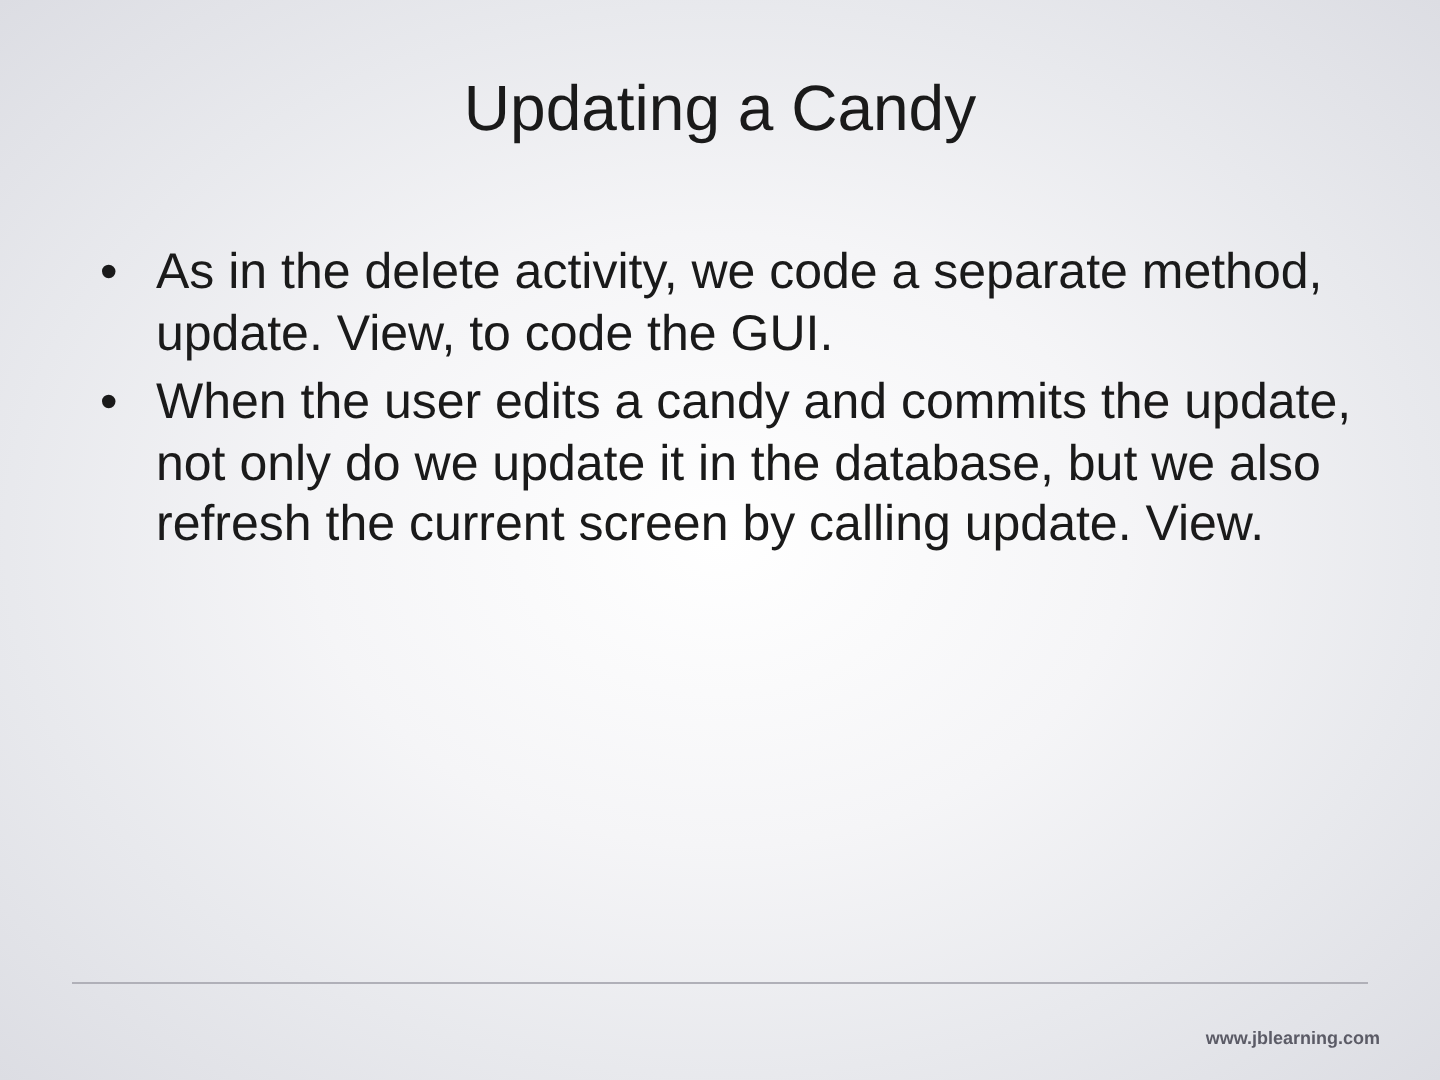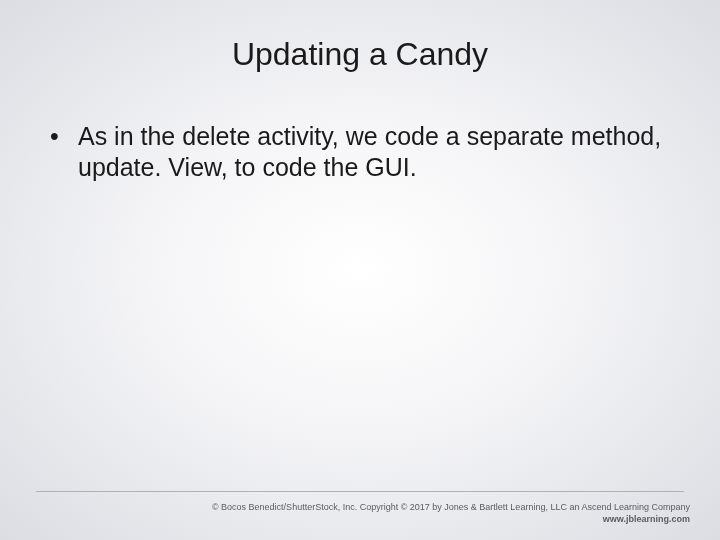--- a/index.html
+++ b/index.html
@@ -78,20 +78,20 @@
     }
   </style>
 </head>
 <body>
 
 <div class="slide">
   <h1 class="title">Updating a Candy</h1>
   <div class="content">
     <ul>
       <li>As in the delete activity, we code a separate method, update. View, to code the GUI.</li>
+      <li>When the user edits a candy and commits the update, not only do we update it in the database, but we also refresh the current screen by calling update. View.</li>
     </ul>
   </div>
   <div class="divider"></div>
   <div class="footer">
-    <span class="footer-line1">© Bocos Benedict/ShutterStock, Inc. Copyright © 2017 by Jones &amp; Bartlett Learning, LLC an Ascend Learning Company</span>
     <span class="footer-line2">www.jblearning.com</span>
   </div>
 </div>
 
 </body></html>

